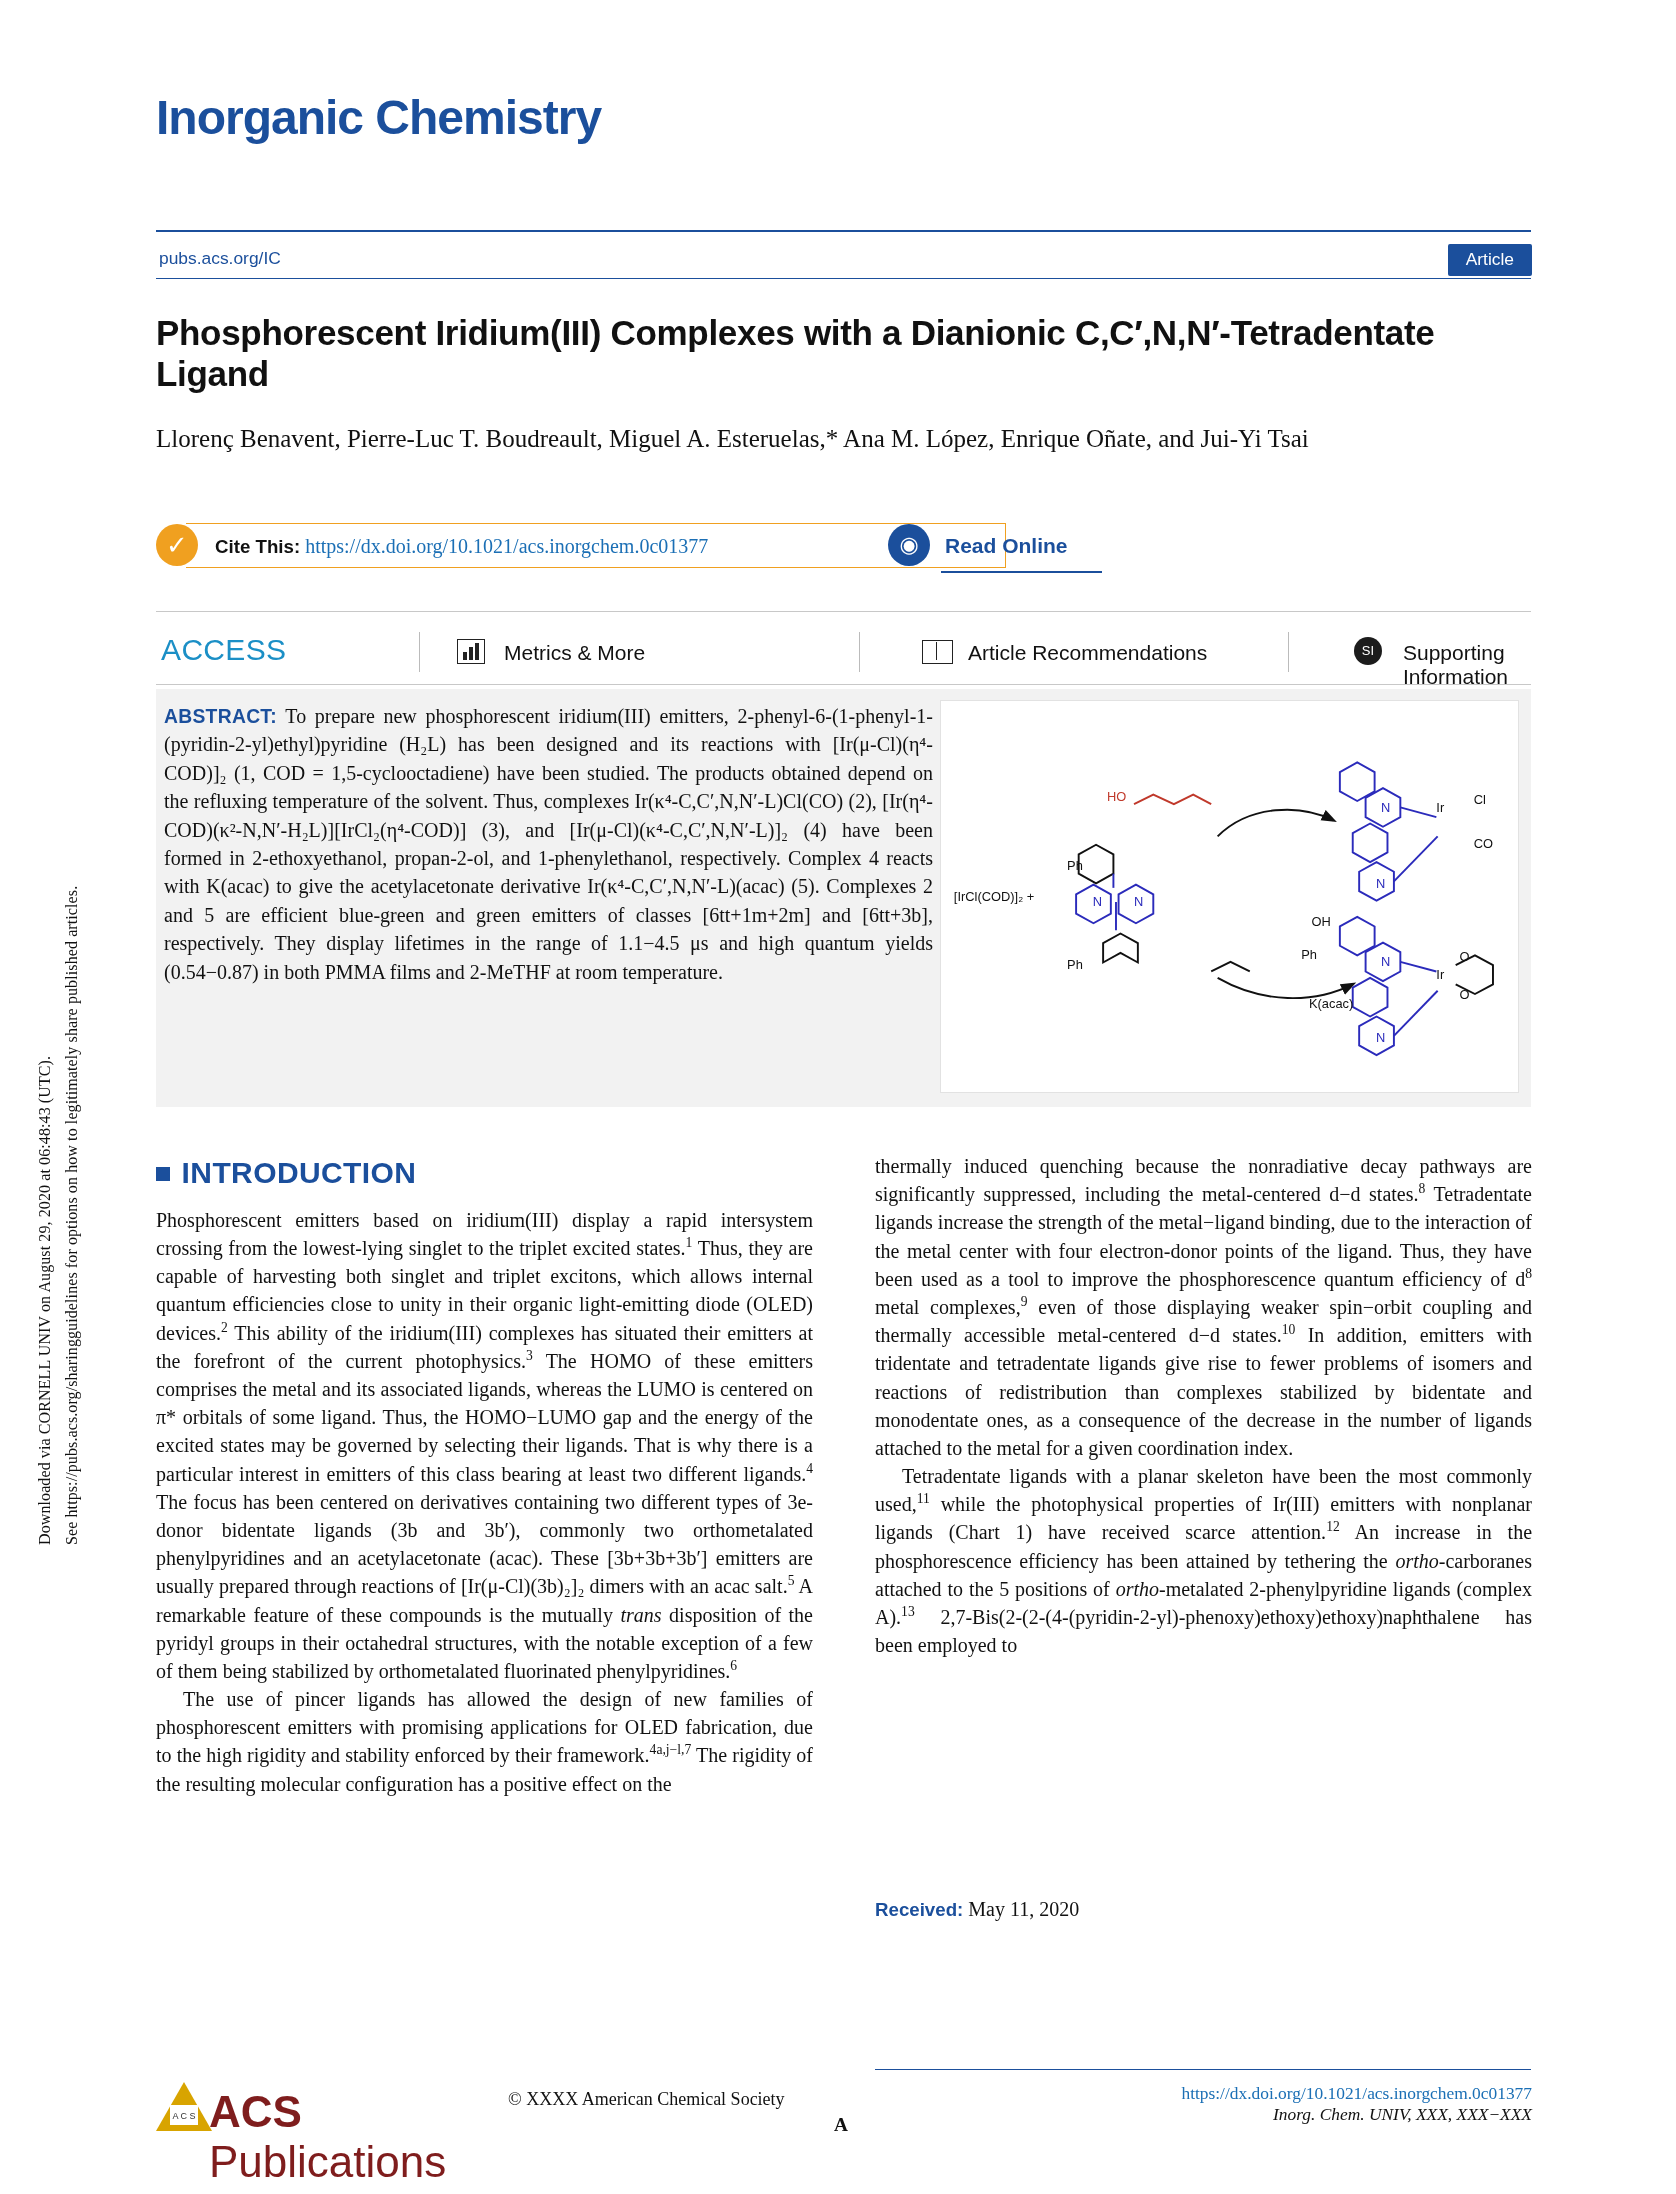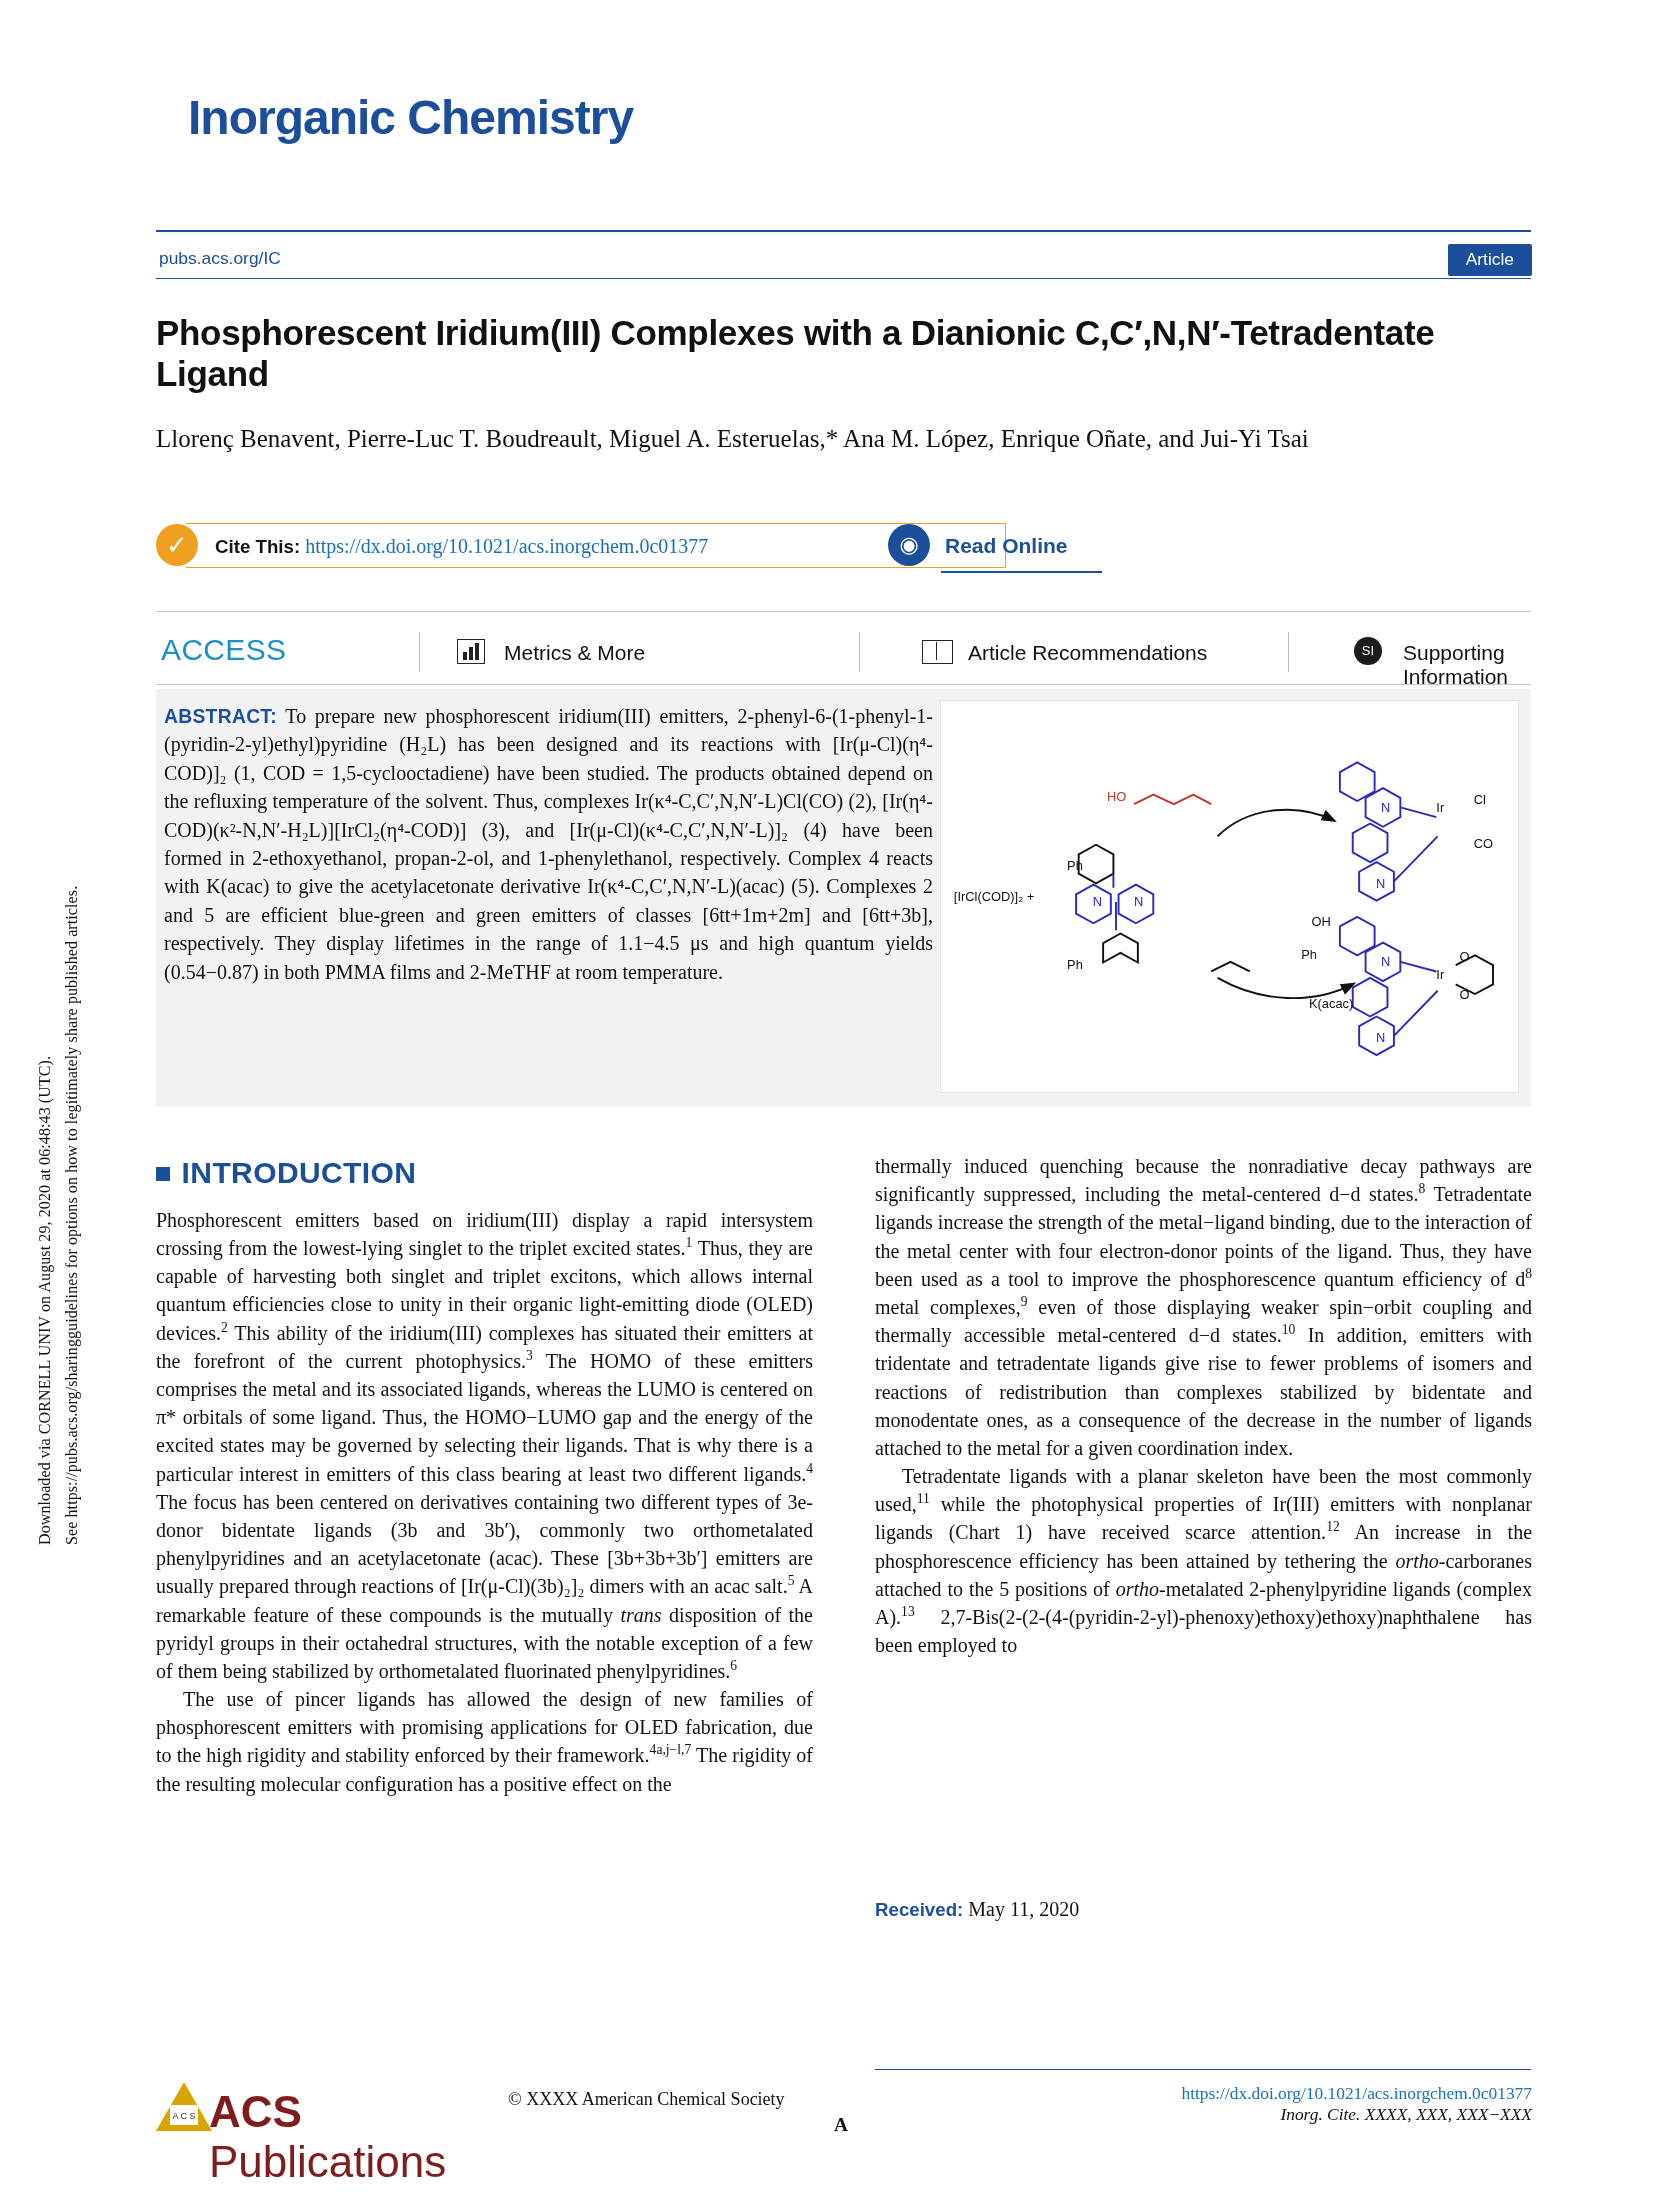--- a/index.html
+++ b/index.html
@@ -43,21 +43,20 @@
   
   .masthead {
     position: absolute;
     left: 156px;
     top: 90px;
     font-family: "Liberation Sans", sans-serif;
     font-weight: bold;
     font-size: 48px;
     color: #1b4f9c;
     letter-spacing: -1px;
-    margin-left: 32px;
   }
 
   .rule-top {
     position: absolute;
     left: 156px;
     top: 230px;
     width: 1375px;
     height: 1.9px;
     background: #1b4f9c;
   }
@@ -588,17 +587,17 @@
   <div class="footer-rule"></div>
   <div class="acs-logo">
     <div class="acs-tri"></div>
     <div class="acs-tri-inner">A C S</div>
     <div class="acs-word"><b>ACS</b> <span>Publications</span></div>
   </div>
   <div class="copyright">© XXXX American Chemical Society</div>
   <div class="page-letter">A</div>
   <div class="footer-right">
     <div class="doi">https://dx.doi.org/10.1021/acs.inorgchem.0c01377</div>
-    <div class="jref">Inorg. Cite. XXXX, XXX, XXX−XXX</div>
+    <div class="jref">Inorg. Chem. UNIV, XXX, XXX−XXX</div>
   </div>
 
 </div>
 
 
 </body></html>

